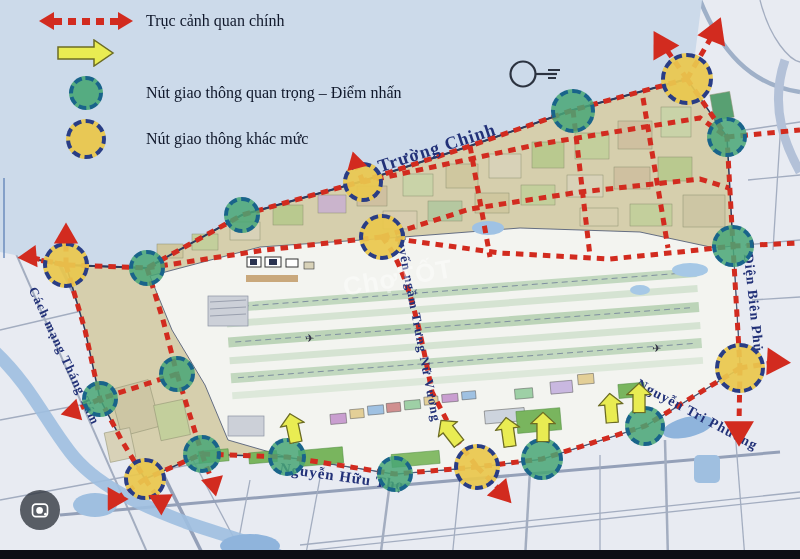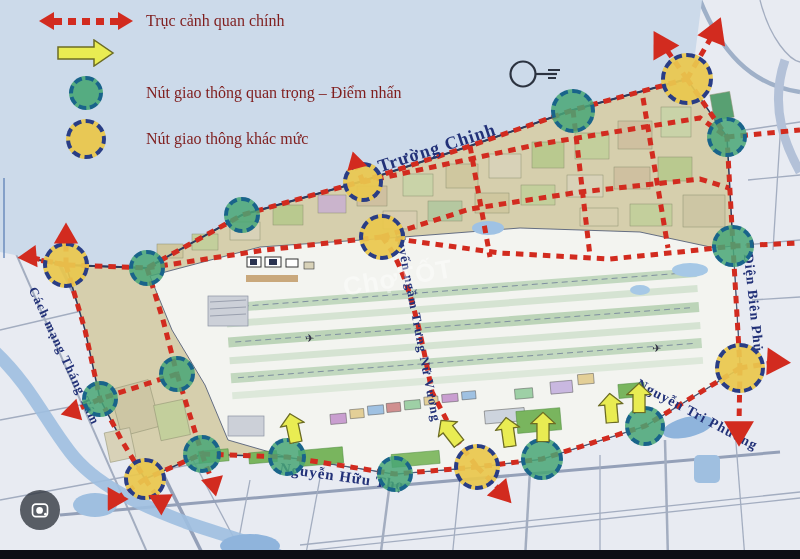--- a/index.html
+++ b/index.html
@@ -11,21 +11,21 @@
   .node{position:absolute;transform:translate(-50%,-50%);border-radius:50%;box-sizing:border-box;z-index:7;}
   .node.important{background:rgba(72,166,118,.85);border:4px dashed #19648a;}
   .node.grade{background:rgba(233,199,77,.93);border:4px dashed #293d85;}
   .marker{position:absolute;z-index:8;line-height:0;}
   .street-label{position:absolute;white-space:nowrap;color:#223178;font-weight:600;
     letter-spacing:1px;z-index:6;transform-origin:center;}
   
   .legend{position:absolute;left:26px;top:12px;width:440px;z-index:10;}
   .legend-row{display:flex;align-items:center;margin-bottom:9px;}
   .legend-icon-wrap{width:120px;display:flex;justify-content:center;align-items:center;flex:0 0 120px;}
-  .legend-label{font-size:16px;color:#7f1d1d;}
+  .legend-label{font-size:16px;color:#0f172a;}
   .dbl{display:flex;align-items:center;}
   .tri-l{width:0;height:0;border-top:9px solid transparent;border-bottom:9px solid transparent;border-right:15px solid #d22b1f;}
   .tri-r{width:0;height:0;border-top:9px solid transparent;border-bottom:9px solid transparent;border-left:15px solid #d22b1f;}
   .dash-line{width:64px;height:7px;background:repeating-linear-gradient(90deg,#d22b1f 0 8px,transparent 8px 14px);}
   .legend-node{border-radius:50%;box-sizing:border-box;}
   .legend-node.green{width:34px;height:34px;background:rgba(72,166,118,.9);border:4px dashed #19648a;}
   .legend-node.yellow{width:40px;height:40px;background:rgba(233,199,77,.95);border:4px dashed #293d85;}
   
   .watermark{position:absolute;left:398px;top:278px;transform:translate(-50%,-50%) rotate(-10deg);
      font-family:"Liberation Sans",sans-serif;font-weight:bold;font-size:26px;

